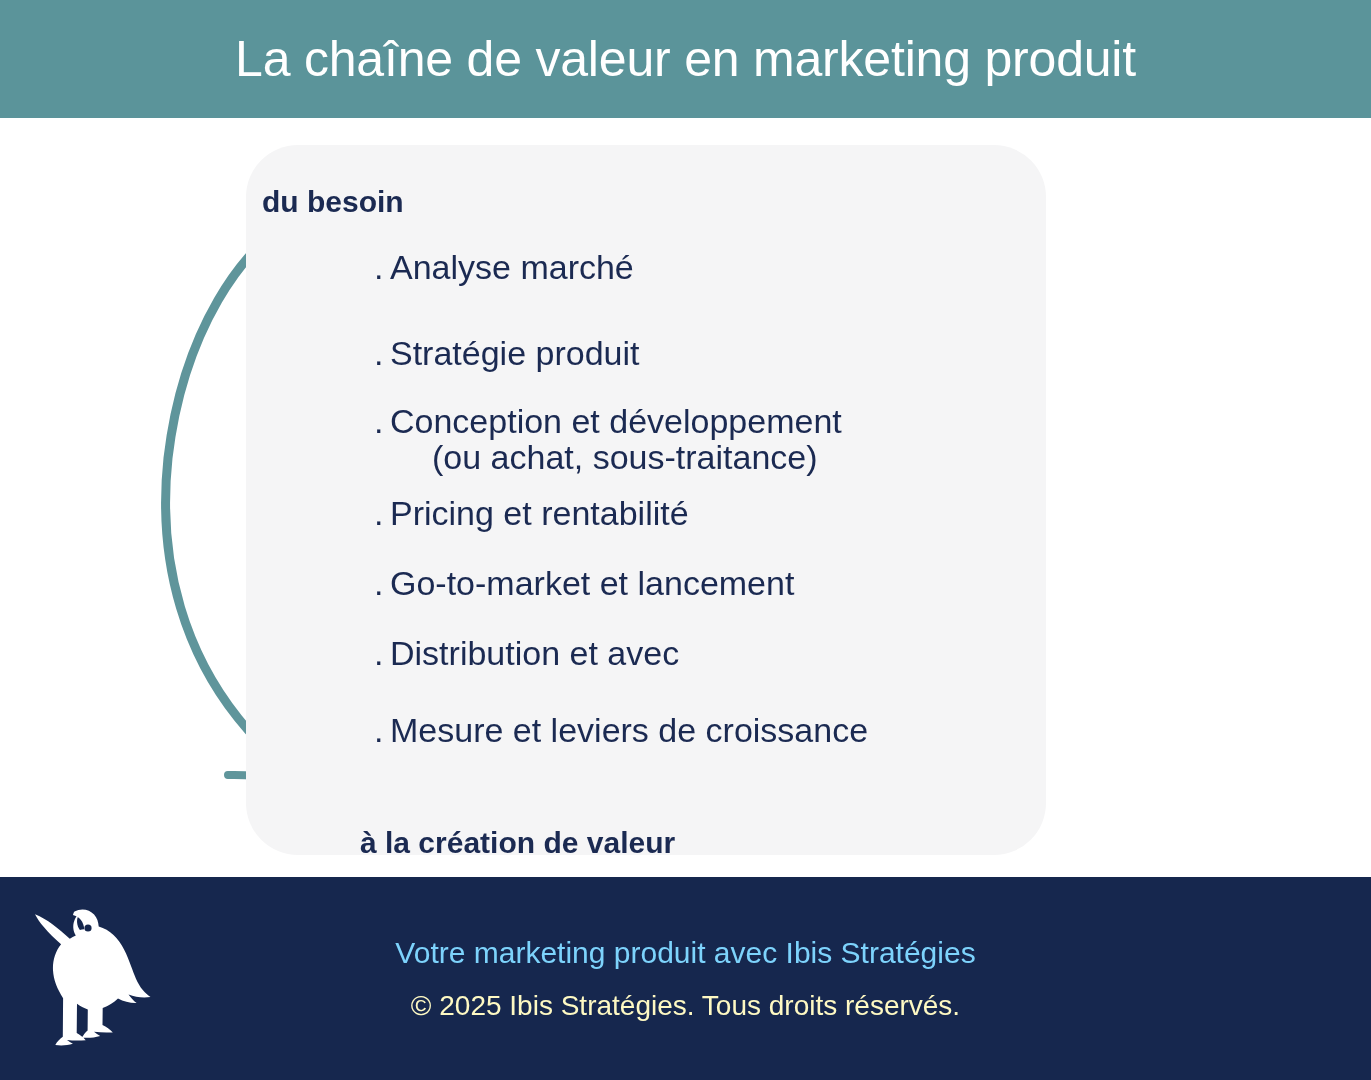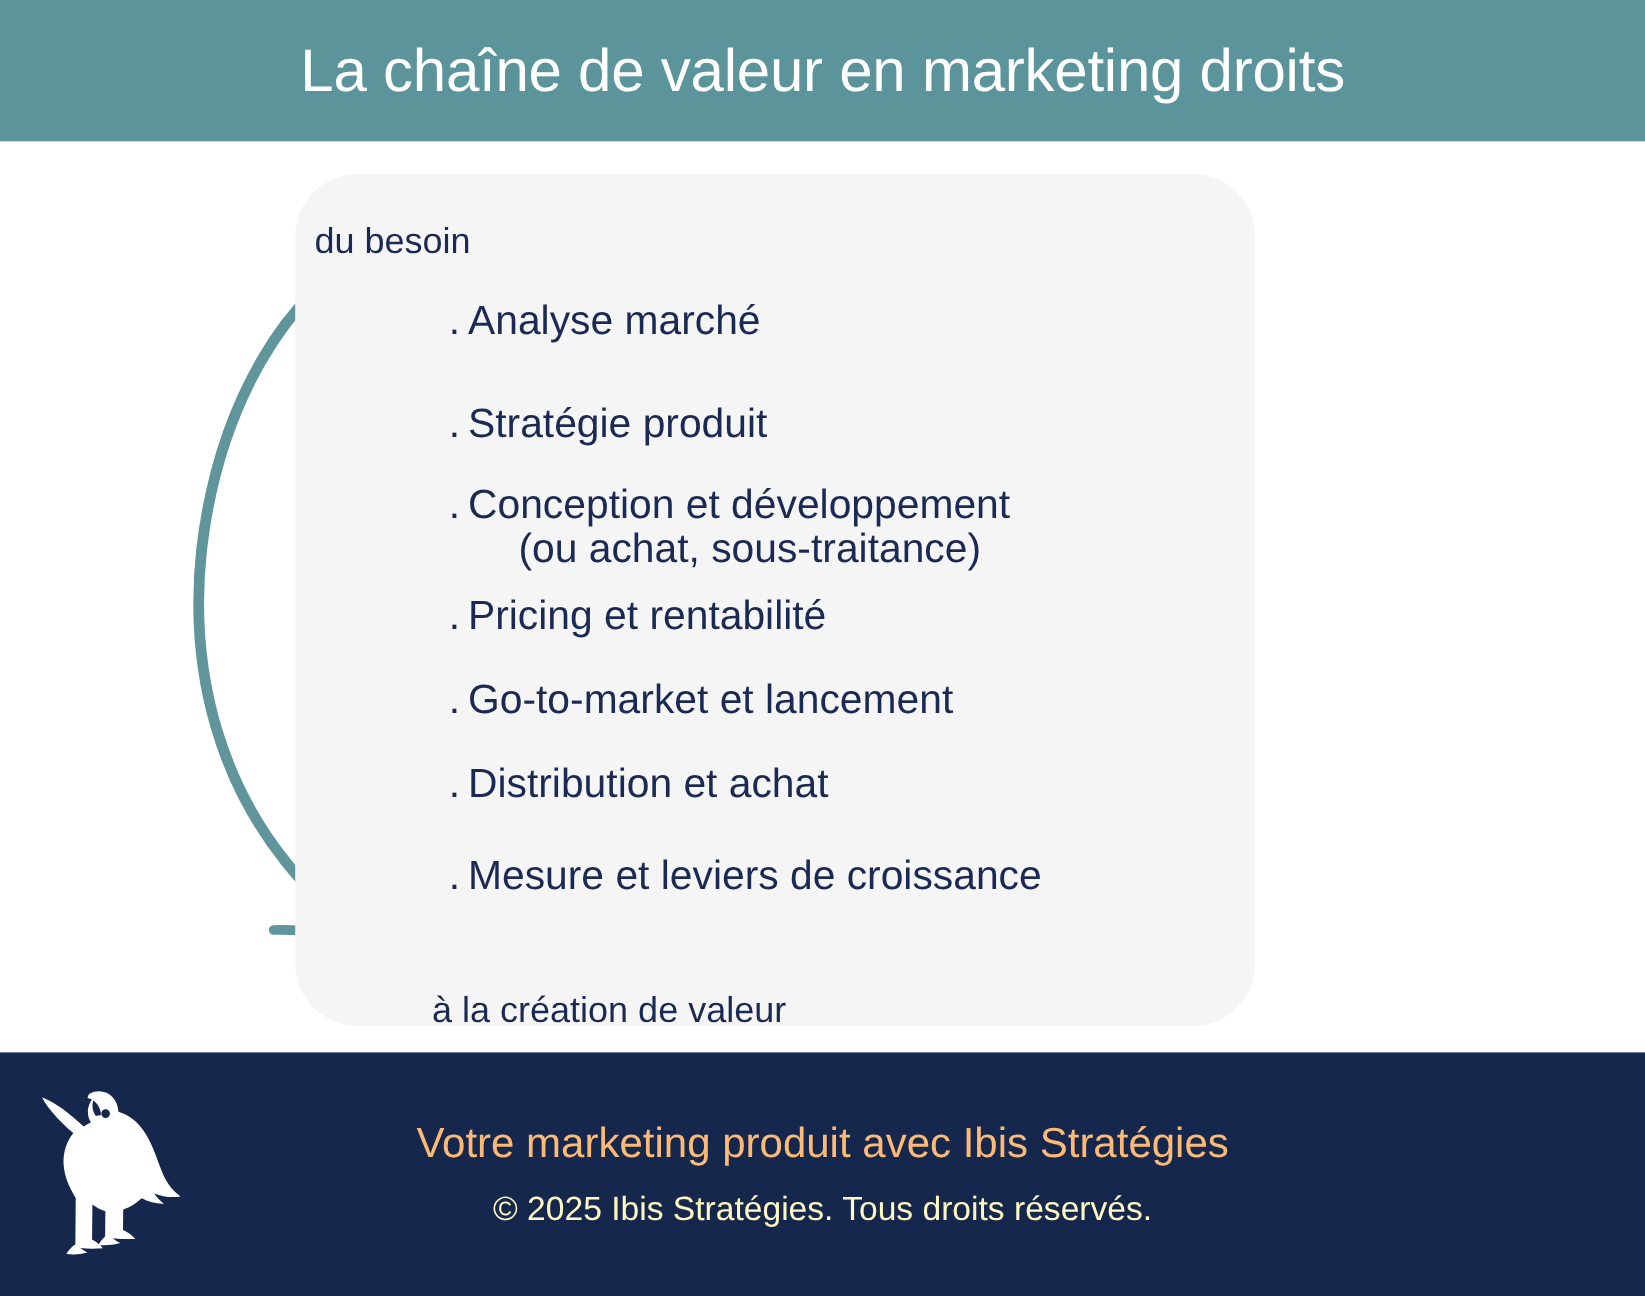--- a/index.html
+++ b/index.html
@@ -65,21 +65,21 @@
     width: 800px;
     height: 710px;
     background: #F5F5F6;
     border-radius: 52px;
   }
 
   .chain-start,
   .chain-end {
     position: absolute;
     color: #1B2A52;
-    font-weight: 400;
+    font-weight: 700;
     font-size: 30px;
     line-height: 1;
     white-space: nowrap;
   }
   .chain-start { left: 16px; top: 42px; }
   .chain-end   { left: 114px; top: 635px; margin-top: 48px; }
 
   .steps {
     position: absolute;
     left: 0;
@@ -134,38 +134,38 @@
     justify-content: center;
   }
   .footer-tagline-1 {
     color: #ffffff;
     font-size: 35px;
     line-height: 1;
     margin-bottom: 17px;
     white-space: nowrap;
   }
   .footer-tagline-2 {
-    color: #fdba74;
-    font-size: 35px;
+    color: #7dd3fc;
+    font-size: 30px;
     line-height: 1;
     margin-bottom: 24px;
     white-space: nowrap;
   }
   .footer-copyright {
     color: #fef9c3;
     font-size: 28px;
     line-height: 1;
     white-space: nowrap;
   }
 </style>
 </head>
 <body>
 
 <div class="header-band">
-  <div class="header-title">La chaîne de valeur en marketing droits</div>
+  <div class="header-title">La chaîne de valeur en marketing produit</div>
 </div>
 
 <div class="stage">
 
   <div class="arrow-wrap">
     <svg width="270" height="640" viewBox="0 0 270 640" fill="none" xmlns="http://www.w3.org/2000/svg">
       <path d="M190 22 C 120 52, 62 150, 48 270 C 36 382, 70 470, 118 530 C 145 564, 175 588, 200 604" stroke="#5F959B" stroke-width="9" stroke-linecap="round" fill="none"></path>
       <path d="M158 497 C 168 530, 182 565, 200 602" stroke="#5F959B" stroke-width="7" stroke-linecap="round" fill="none"></path>
       <path d="M108 587 C 140 586, 175 594, 203 605" stroke="#5F959B" stroke-width="8" stroke-linecap="round" fill="none"></path>
     </svg>
@@ -192,21 +192,21 @@
 
       <div class="step" style="top:350px">
         <span class="dot">.</span><span>Pricing et rentabilité</span>
       </div>
 
       <div class="step" style="top:420px">
         <span class="dot">.</span><span>Go-to-market et lancement</span>
       </div>
 
       <div class="step" style="top:490px">
-        <span class="dot">.</span><span>Distribution et achat</span>
+        <span class="dot">.</span><span>Distribution et avec</span>
       </div>
 
       <div class="step" style="top:567px">
         <span class="dot">.</span><span>Mesure et leviers de croissance</span>
       </div>
 
     </div>
 
     <div class="chain-end">à la création de valeur</div>
   </div>

